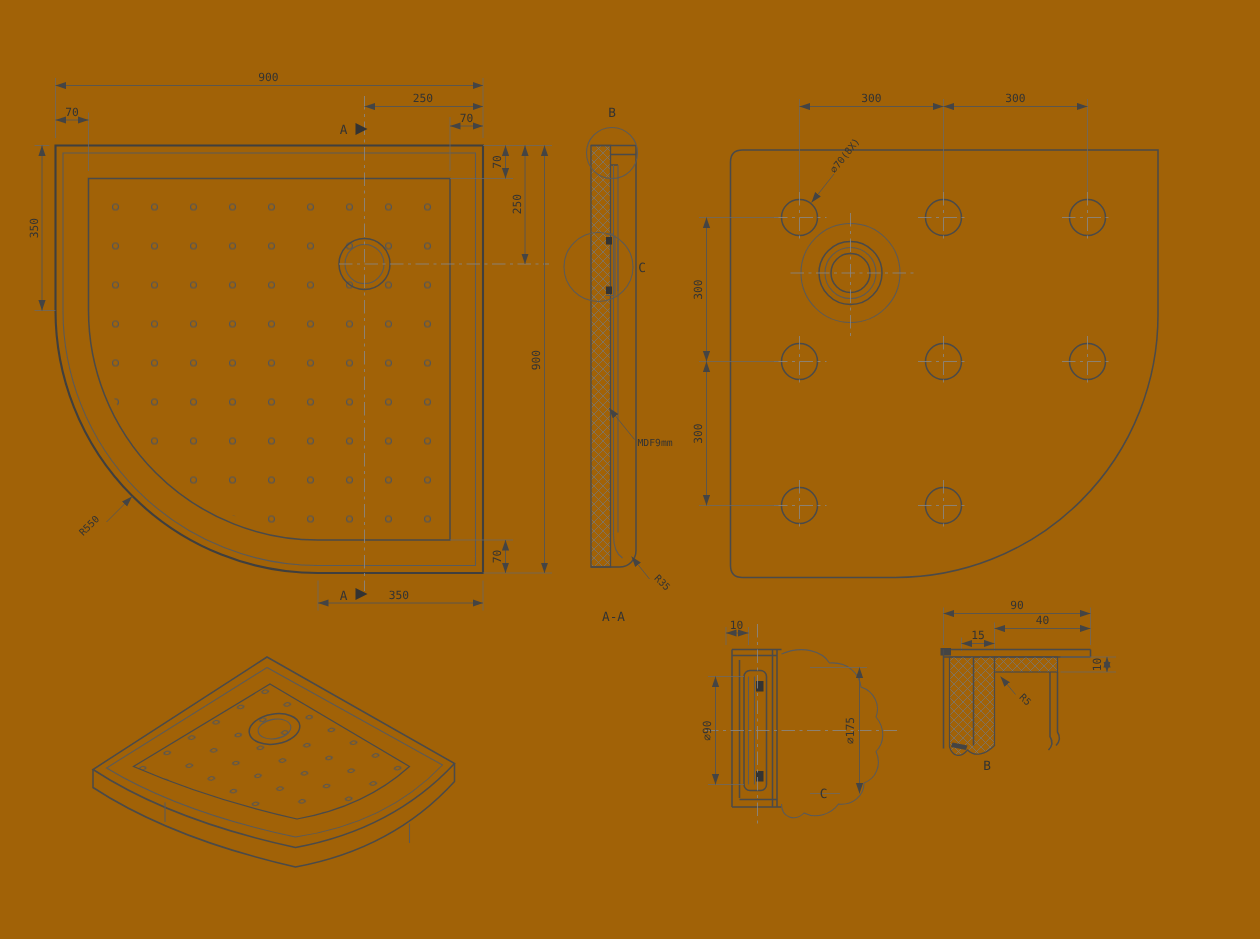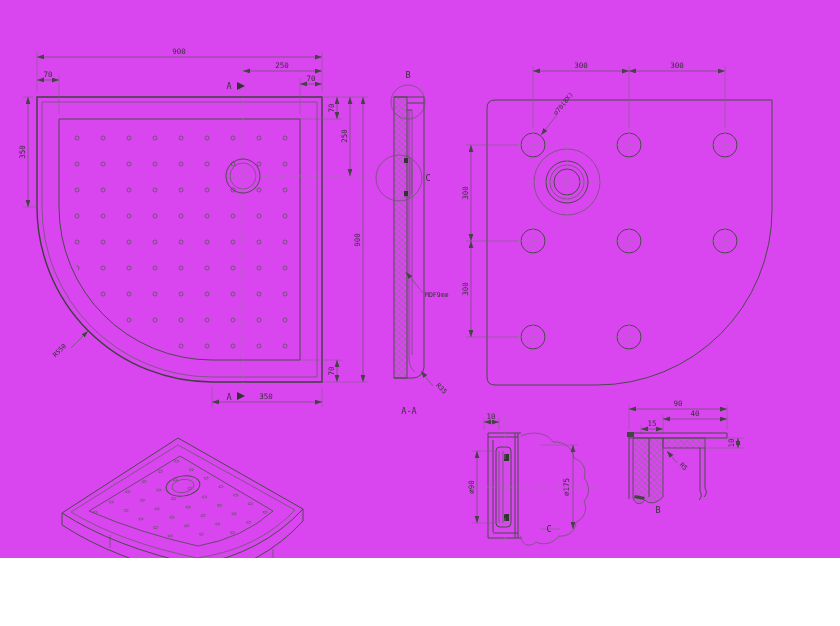--- a/index.html
+++ b/index.html
@@ -1,16 +1,16 @@
 <!DOCTYPE html>
 <html><head>
 <meta charset="utf-8">
 <style>
   html,body{margin:0;padding:0;background:#fff;}
-  .sheet{position:relative;width:840px;height:558px;background:#d946ef;overflow:hidden;}
+  .sheet{position:relative;width:840px;height:626px;background:#a16207;overflow:hidden;}
   .heavy{stroke:#3f3f3f;stroke-width:1.4;fill:none}
   .med{stroke:#4a4a4a;stroke-width:1;fill:none}
   .thin{stroke:#5a5a5a;stroke-width:.7;fill:none}
   .dim{stroke:#555;stroke-width:.6;fill:none}
   .ext{stroke:#6a6a6a;stroke-width:.5;fill:none}
   .cl{stroke:#888;stroke-width:.55;fill:none;stroke-dasharray:9 3 2 3}
   .txt{font-family:"DejaVu Sans Mono","Liberation Mono",monospace;font-size:7.5px;fill:#333;text-anchor:middle}
   .txt-s{font-size:6.5px}
   .txt-l{font-size:8.5px}
   .start{text-anchor:start}

